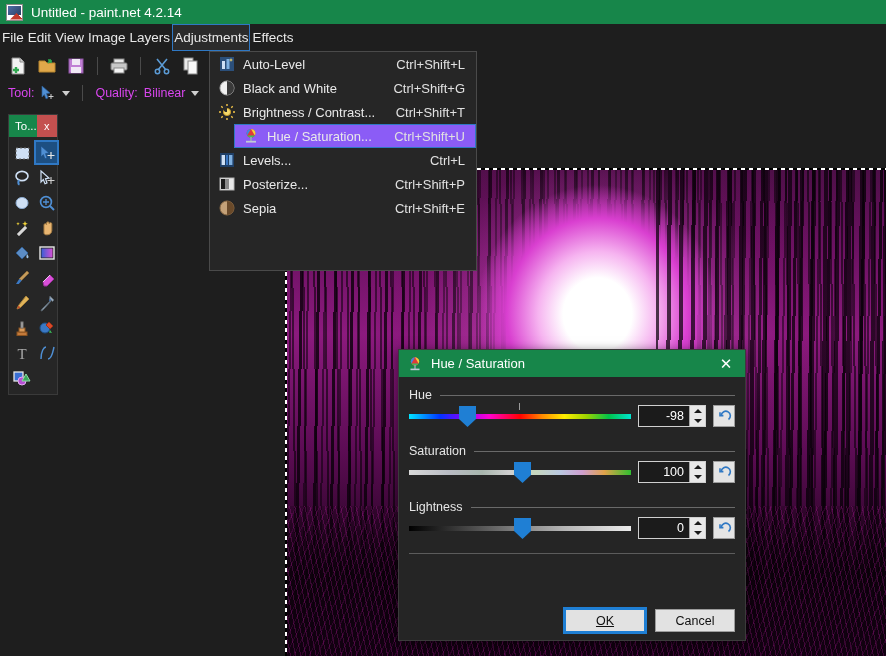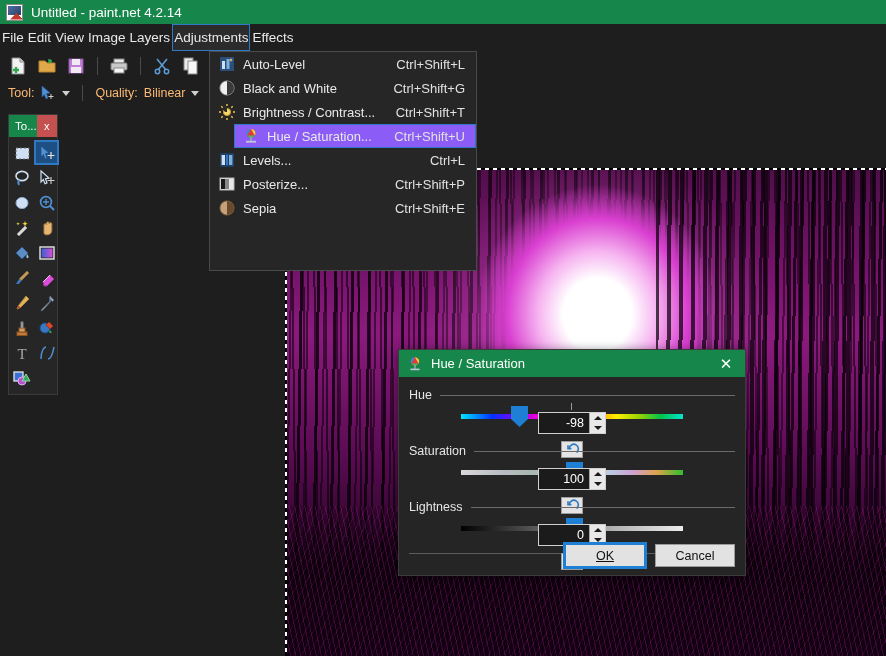--- a/index.html
+++ b/index.html
@@ -116,21 +116,21 @@
     background:#1e1e1e; display:flex; align-items:center; gap:3px; padding-left:5px;
   }
   .tb-btn { width:26px;height:24px;display:flex;align-items:center;justify-content:center;position:relative; }
   .tb-sep { width:1px;height:18px;background:#4a4a4a;margin:0 5px; }
 
   .optbar {
     position:absolute; left:0; top:81px; width:886px; height:24px;
     background:#1e1e1e; display:flex; align-items:center; gap:6px; padding-left:8px;
     color:#dcdcdc; font-size:12.5px;
   }
-  .opt-label{ color:#fdba74; }
+  .opt-label{ color:#d946ef; }
   .caret { width:0;height:0;border-left:4px solid transparent;border-right:4px solid transparent;border-top:5px solid #cfcfcf; }
   .opt-sep { width:1px;height:16px;background:#4a4a4a;margin:0 6px; }
 
   .workarea {
     position:absolute; left:0; top:105px; width:886px; height:551px;
     background:#1e1e1e;
   }
 
   
   .tools-panel {
@@ -201,38 +201,38 @@
     height:24px; display:flex; align-items:center; position:relative;
     padding-left:0px; border:1px solid transparent;
   }
   .dd-item.highlight { background:#8b5cf6; border:1px solid #2f78c4;margin-left:24px; }
   .dd-icon { width:32px; height:24px; display:flex; align-items:center; justify-content:center; }
   .dd-label { flex:1; }
   .dd-accel { padding-right:10px; color:#e1e1e1; }
 
   
   .dialog {
-    position:absolute; left:398px; top:349px; width:348px; height:227px;
+    position:absolute; left:398px; top:349px; width:348px; height:292px;
     background:#252525; border:1px solid #3b3b3b; z-index:60;
     box-shadow:0 2px 10px rgba(0,0,0,.5);
   }
   .dlg-title {
     height:27px; background:#17864a; color:#fff;
     display:flex; align-items:center; gap:8px; padding-left:8px; font-size:13px;
   }
   .dlg-close {
     margin-left:auto; width:38px; height:27px; display:flex;
     align-items:center; justify-content:center; font-size:15px; color:#fff;
   }
   .dlg-body { padding:8px 10px 0 10px; position:relative; }
   .field-group { margin-bottom:6px; }
   .group-head { display:flex; align-items:center; gap:8px; height:20px; }
   .group-head .gl { color:#e6e6e6; font-size:12.5px; }
   .group-head .gline { flex:1; height:1px; background:#6a6a6a; }
-  .slider-row { display:flex; align-items:center; gap:7px; height:30px;flex-direction:column; }
+  .slider-row { display:flex; gap:7px; height:30px; }
   .track-wrap { position:relative; width:222px; height:22px; }
   .track { position:absolute; left:0; top:9px; width:222px; height:5px; }
   .track.hue {
     background:linear-gradient(90deg,#00e5ff 0%,#0033ff 14%,#8a00ff 25%,#ff00d0 36%,#ff0000 50%,#ff8a00 60%,#ffee00 70%,#9bd300 80%,#00c24a 90%,#00e5d0 100%);
   }
   .track.sat {
     background:linear-gradient(90deg,#d9d9d9 0%,#b9bcc4 18%,#a8b6ad 33%,#cfcfcf 45%,#c6d6bd 57%,#b9c8e0 68%,#cf9fd0 78%,#e0a24a 88%,#2fbf2f 100%);
   }
   .track.light {
     background:linear-gradient(90deg,#000000 0%,#3a3a3a 22%,#7a7a7a 46%,#b5b5b5 70%,#ececec 100%);

